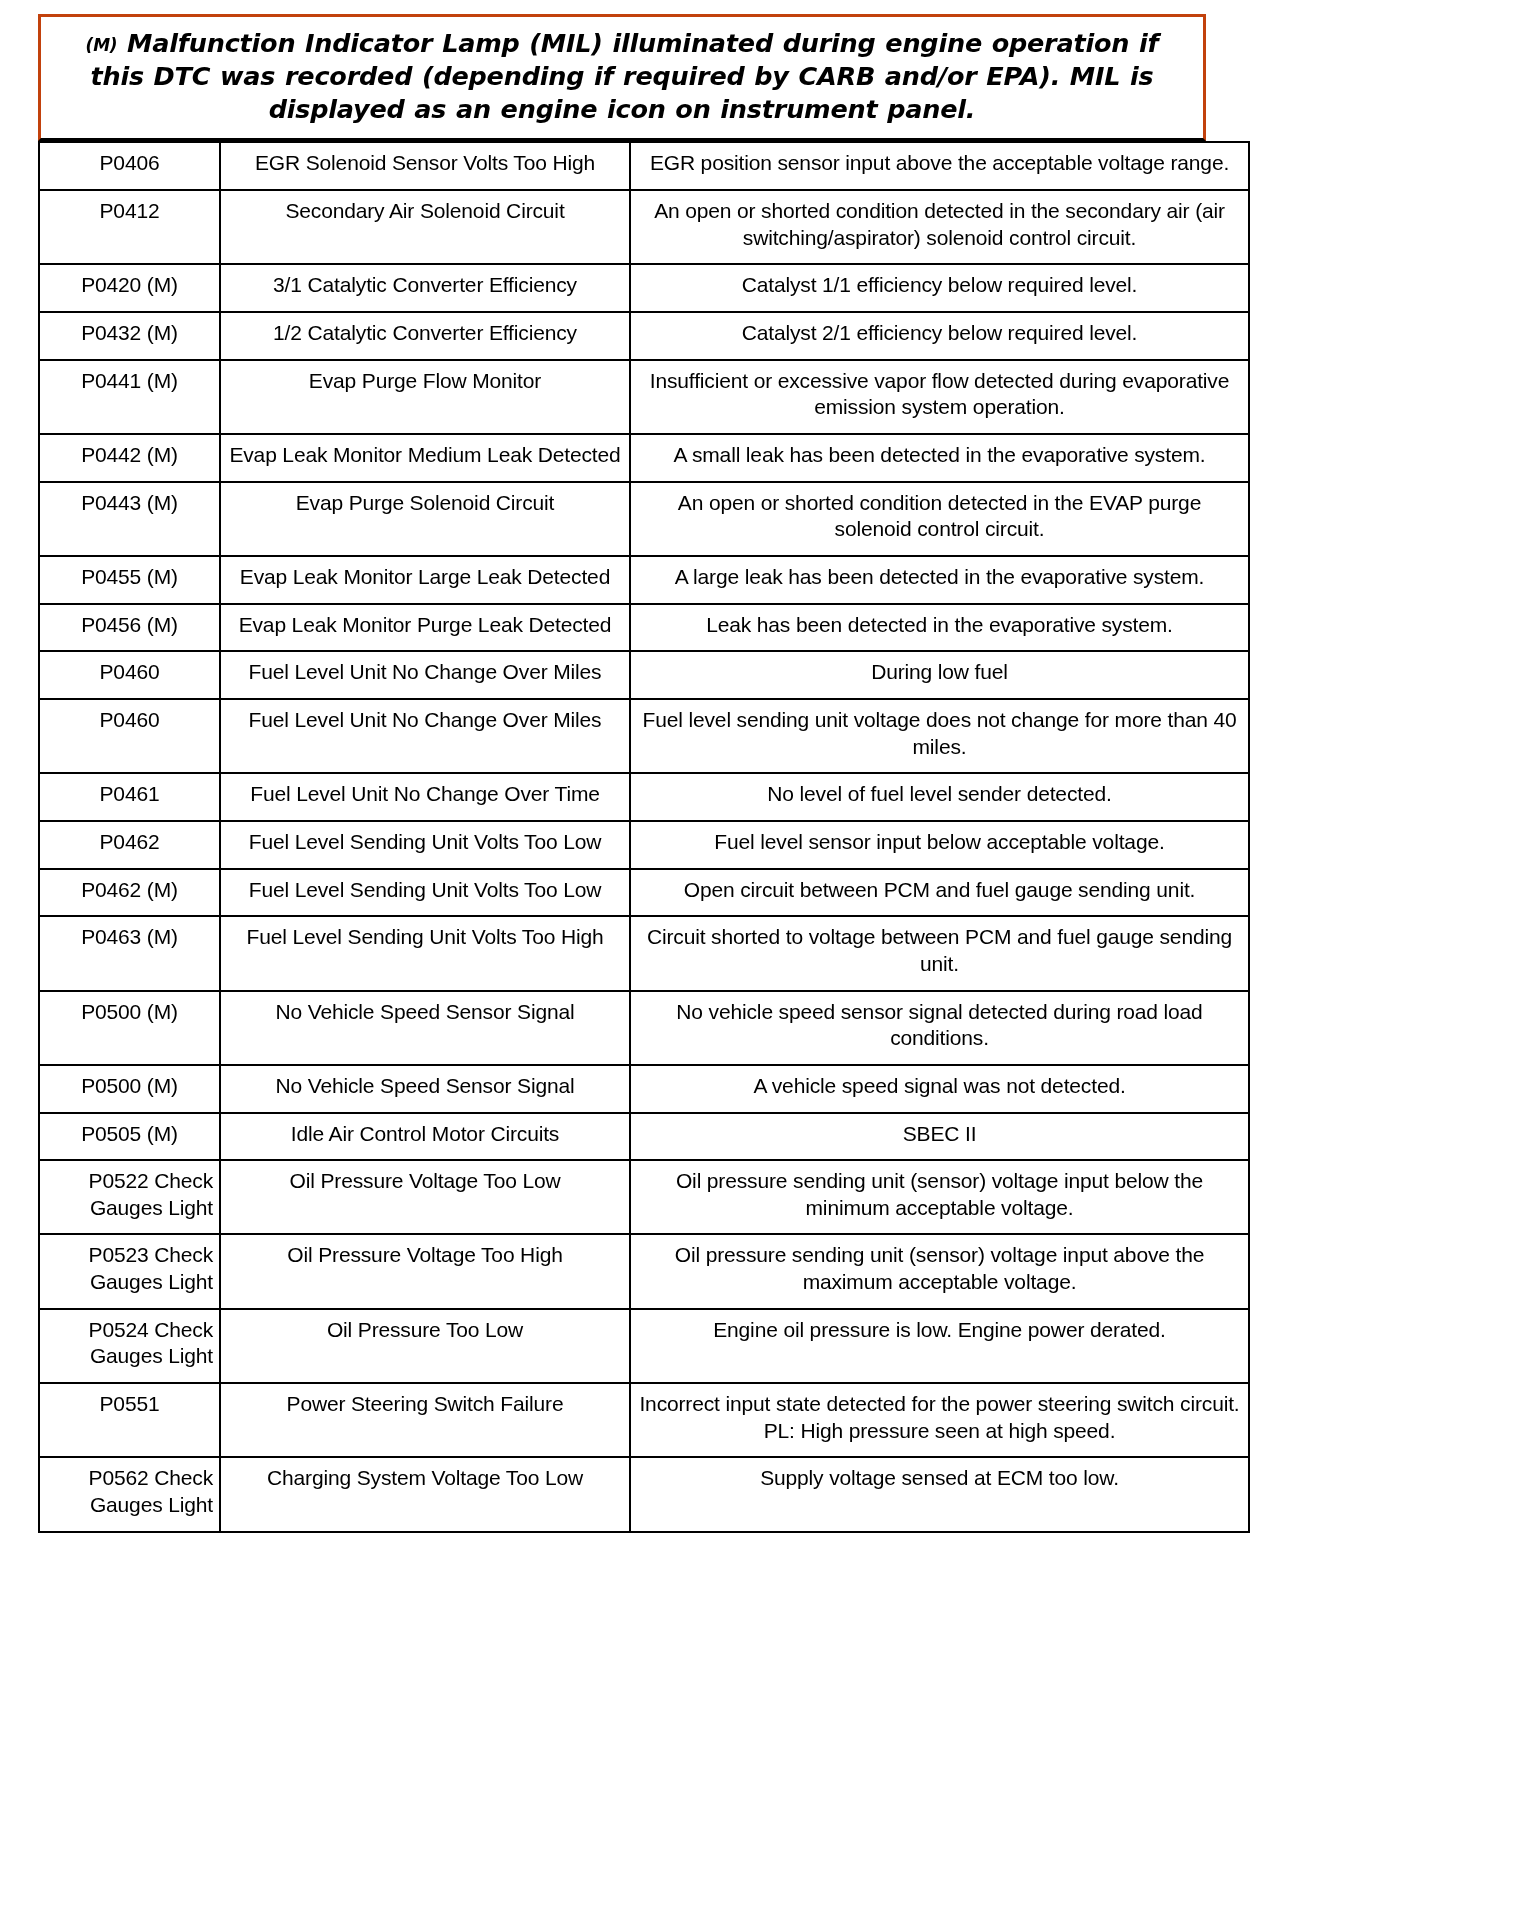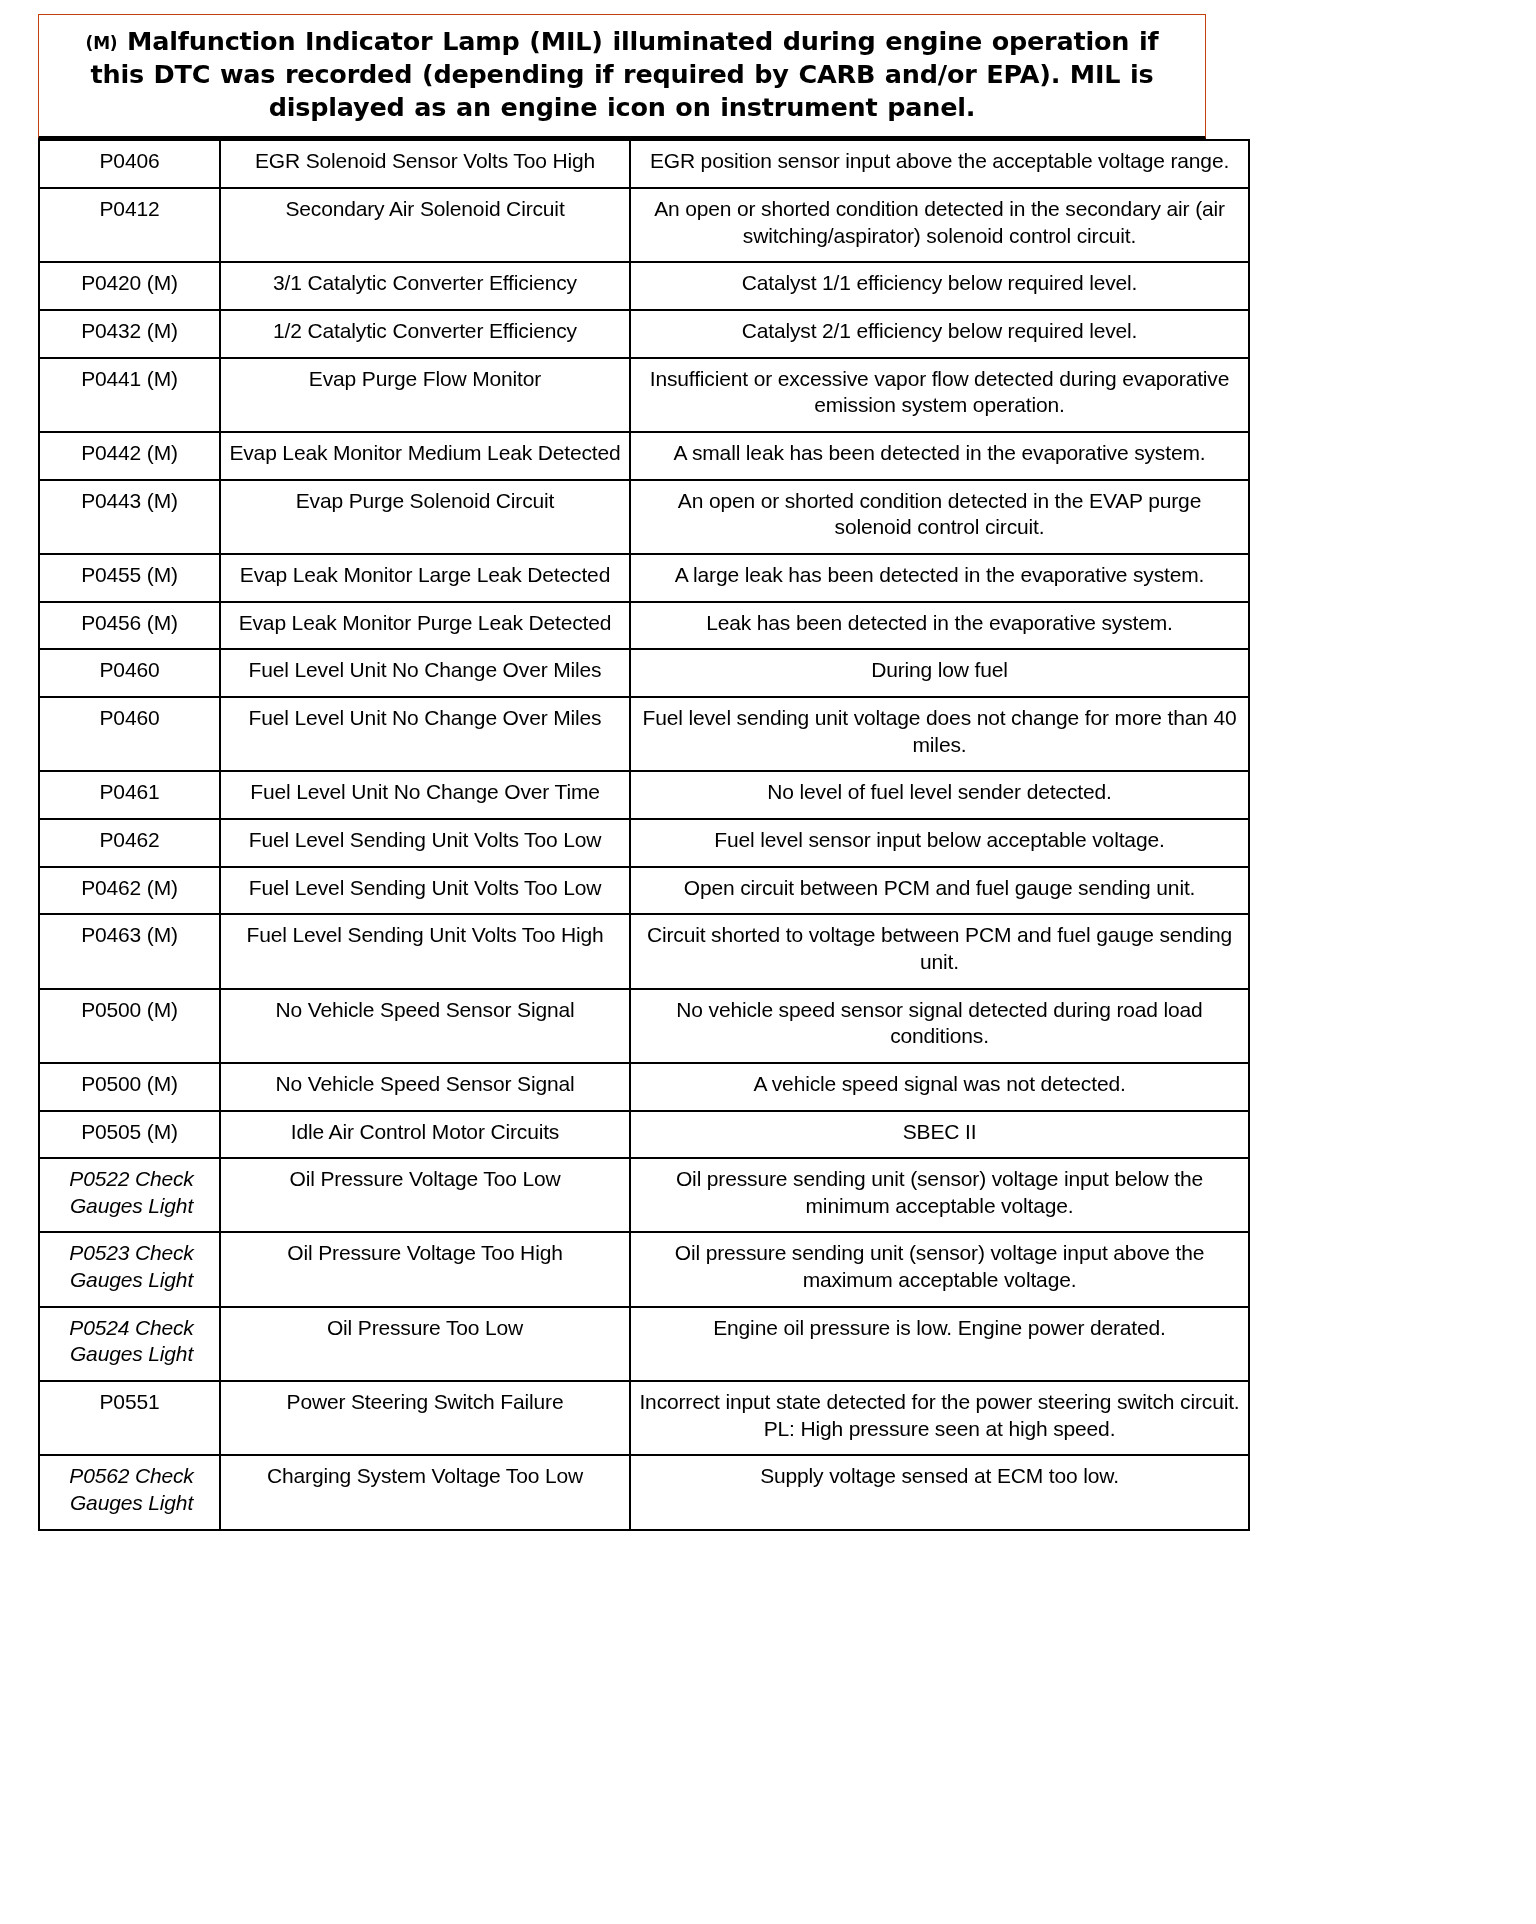--- a/index.html
+++ b/index.html
@@ -22,24 +22,25 @@
     box-sizing: border-box;
   }
   #doc {
     position: absolute;
     left: 38px;
     top: 14px;
     width: 1168px;
   }
   
   .banner {
-    border: 1px solid #c2410c;
+    border: 3px solid #c2410c;
     border-bottom: 3px solid #000;
     padding: 10px 18px 12px 18px;
     box-sizing: border-box;
+    font-style: italic;
   }
   .banner-text {
     font-family: "DejaVu Sans", sans-serif;
     font-weight: bold;
     font-size: 25.5px;
     line-height: 1.30;
     text-align: center;
     letter-spacing: -0.2px;
     word-spacing: 1px;
   }
@@ -68,23 +69,22 @@
   td.c-code {
     width: 167px;
   }
   td.c-name {
     width: 396px;
   }
   td.c-desc {
     width: 605px;
   }
   td.c-code.left {
-    text-align: center;
+    text-align: right;
     padding-left: 10px;
-    font-style: italic;
   }
 </style>
 </head>
 <body>
 
 <div id="page">
   <div id="doc">
 
     <div class="banner">
       <div class="banner-text">

